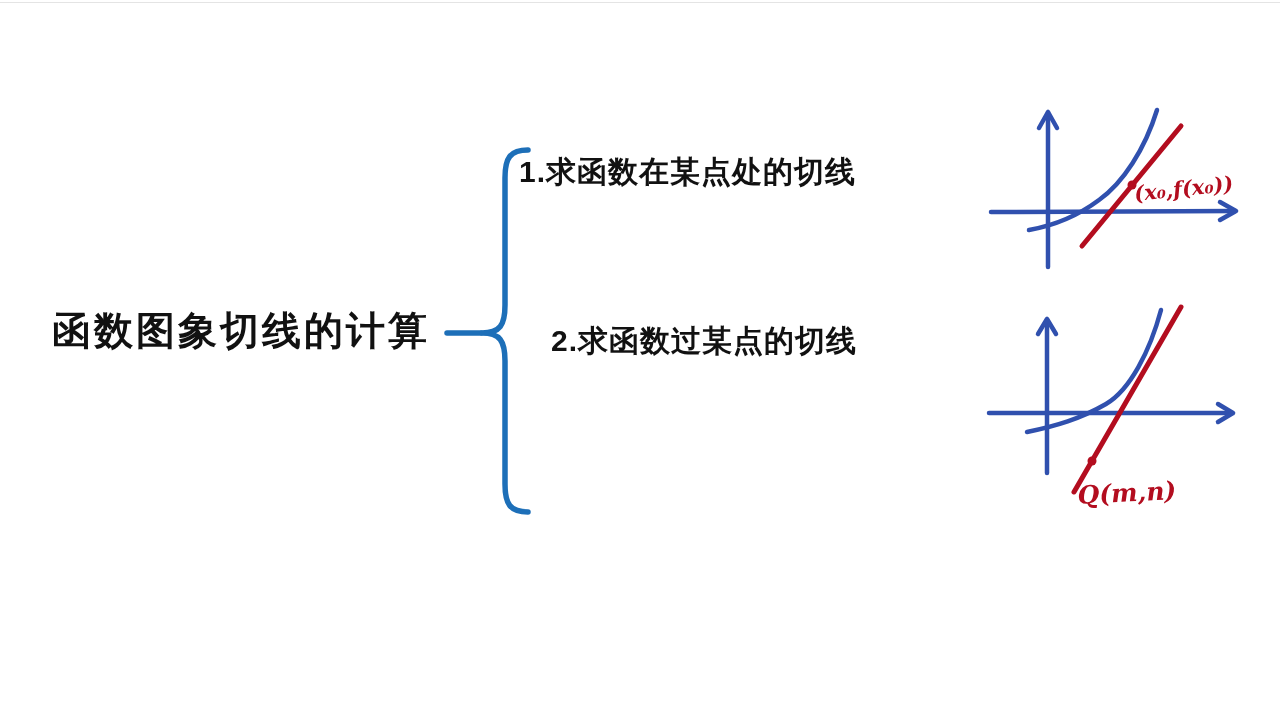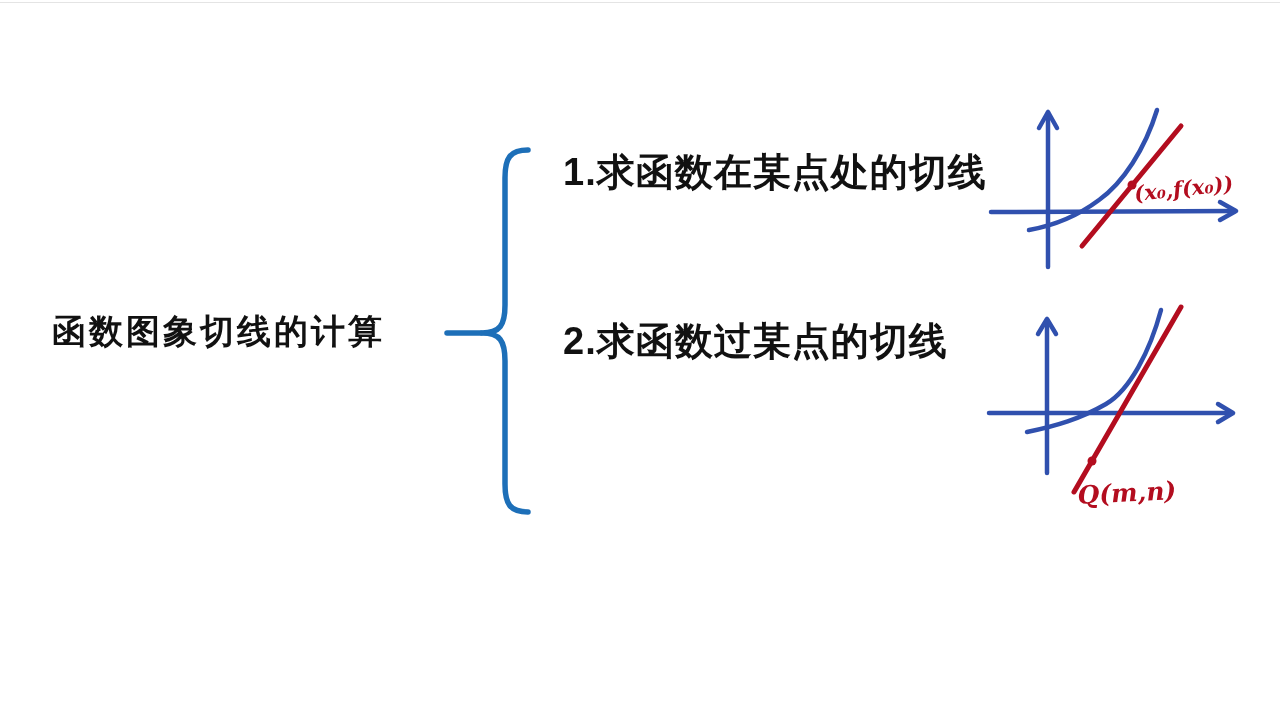--- a/index.html
+++ b/index.html
@@ -3,30 +3,30 @@
 <meta charset="utf-8">
 <style>
   html,body{margin:0;padding:0;background:#ffffff;}
   .frame{
     position:relative;width:1280px;height:720px;background:#ffffff;overflow:hidden;
     font-family:"Liberation Sans","DejaVu Sans",sans-serif;
   }
   .top-hairline{position:absolute;top:2px;left:0;width:1280px;height:1px;background:#e4e4e4;}
   .main-title{
     position:absolute;left:52px;top:309px;
-    font-size:34px;font-weight:bold;color:#111111;
+    font-size:39px;font-weight:bold;color:#111111;
     letter-spacing:3px;line-height:44px;white-space:nowrap;
   }
   .branch{
-    position:absolute;left:563px;
-    font-size:38px;font-weight:bold;color:#111111;
+    position:absolute;left:519px;
+    font-size:30px;font-weight:bold;color:#111111;
     letter-spacing:1px;line-height:44px;white-space:nowrap;
   }
   .branch-1{top:150px;}
-  .branch-2{top:319px;}
+  .branch-2{top:319px;margin-left:32px;}
   .branch-3{top:483px;}
   .brace-svg{position:absolute;left:440px;top:140px;}
   .fig-top{position:absolute;left:985px;top:103px;}
   .fig-bottom{position:absolute;left:978px;top:303px;}
   .stroke{fill:none;stroke-linecap:round;stroke-linejoin:round;}
   .w-axis{stroke-width:4.5px;}
   .w-curve{stroke-width:4.5px;}
   .w-tangent{stroke-width:5px;}
   .w-brace{stroke-width:5.5px;}
   .hand-label{

